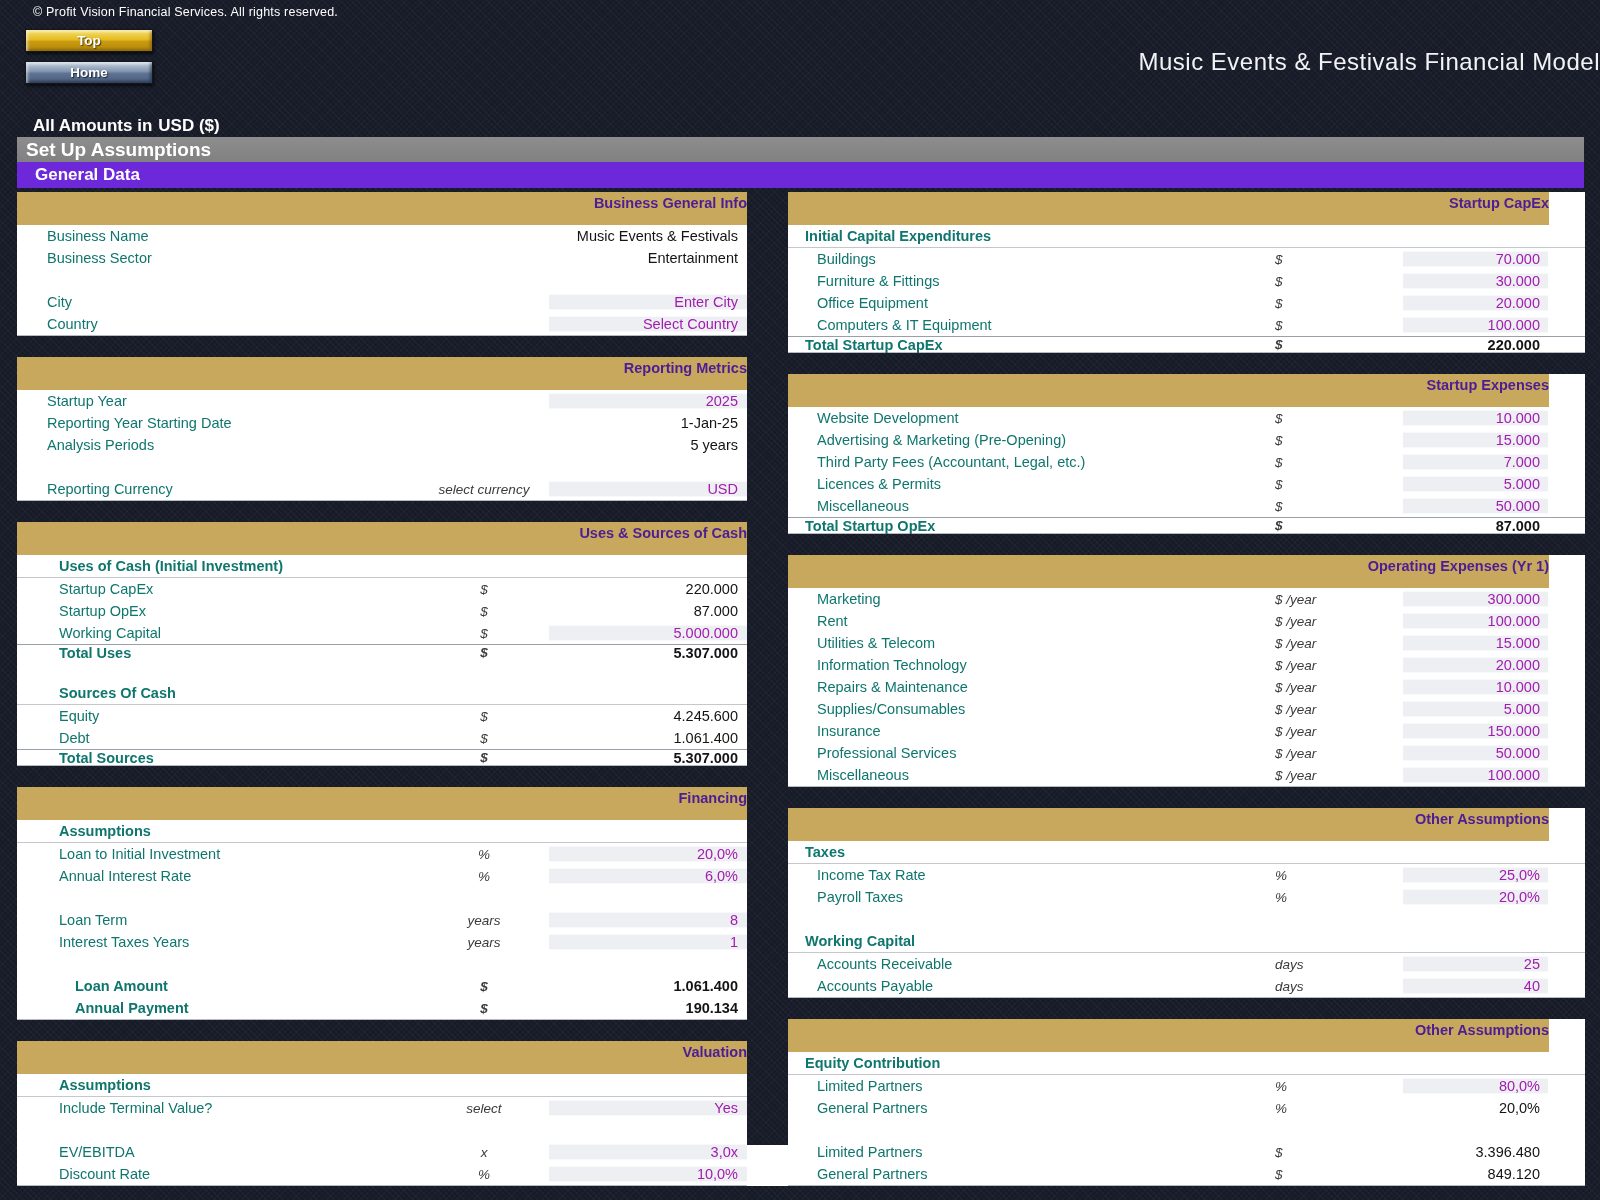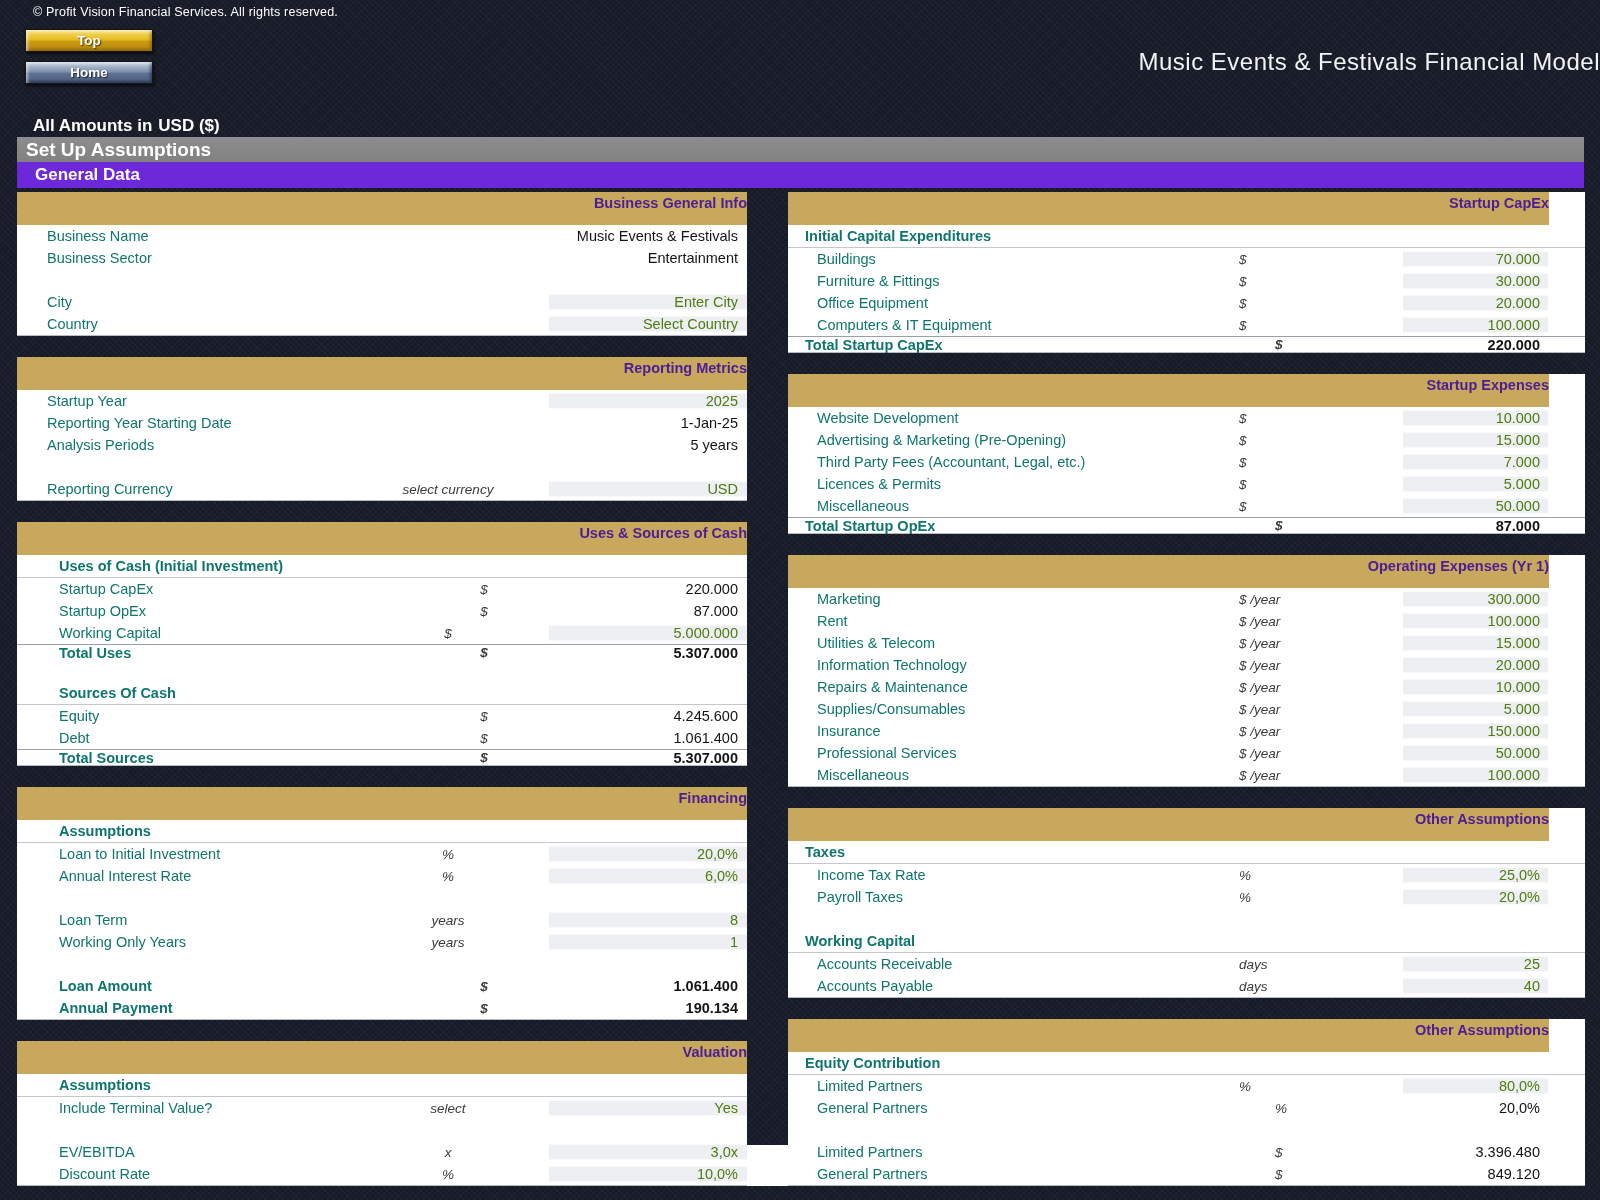--- a/index.html
+++ b/index.html
@@ -65,34 +65,34 @@
   .sec-head {
     height:33px; line-height:23px; background:#c7a85c;
     color:#4c1d95; font-weight:700; font-size:14.5px; padding-left:14px;
     white-space:nowrap;
     text-align:right;
   }
   .col-right .sec-head { width:761px; }
   .r { height:22px; display:flex; align-items:center; }
   .r.sub { height:23px; border-bottom:1px solid #c4c8ce; font-weight:700; }
   .r.tot { height:16px; border-top:1px solid #9aa0a8; font-weight:700; }
-  .r.bold { font-weight:700; }
+  .r.bold { font-weight:700;margin-left:16px; }
   .lbl { flex:1; font-size:14.5px; color:#0f766e; white-space:nowrap; overflow:hidden; }
   .col-left  .lbl { padding-left:42px; }
   .col-right .lbl { padding-left:29px; }
   .col-left  .r.sub .lbl, .col-left  .r.tot .lbl { }
   .col-right .r.sub .lbl, .col-right .r.tot .lbl { padding-left:17px; }
   .col-left  .ind30 .lbl { padding-left:30px; }
   .unit { font-style:italic; font-size:13.5px; color:#3a3a3a; white-space:nowrap; }
   .col-left  .unit { width:130px; text-align:center; }
   .col-right .unit { width:140px; text-align:left; padding-left:12px; }
   .val { text-align:right; font-size:14.5px; color:#141414; white-space:nowrap; }
   .col-left  .val { width:198px; padding-right:9px; }
   .col-right .val { width:145px; padding-right:8px; margin-right:37px; }
-  .val.input { background:#edeff2; color:#4d7c0f; box-shadow:inset 0 1px 0 #f8f9fb, inset 0 -1px 0 #f8f9fb;margin-left:36px; }
+  .val.input { background:#edeff2; color:#a21caf; box-shadow:inset 0 1px 0 #f8f9fb, inset 0 -1px 0 #f8f9fb; }
 </style>
 </head>
 <body>
 
 <div class="copyright">© Profit Vision Financial Services. All rights reserved.</div>
 
 <div class="btn btn-top">Top</div>
 <div class="btn btn-home">Home</div>
 
 <div class="page-title">Music Events &amp; Festivals Financial Model</div>
@@ -215,21 +215,21 @@
         <span class="unit">%</span>
         <span class="val input">6,0%</span>
       </div>
       <div class="r"></div>
       <div class="r">
         <span class="lbl">Loan Term</span>
         <span class="unit">years</span>
         <span class="val input">8</span>
       </div>
       <div class="r">
-        <span class="lbl">Working Only Years</span>
+        <span class="lbl">Interest Taxes Years</span>
         <span class="unit">years</span>
         <span class="val input">1</span>
       </div>
       <div class="r"></div>
       <div class="r bold">
         <span class="lbl">Loan Amount</span>
         <span class="unit">$</span>
         <span class="val">1.061.400</span>
       </div>
       <div class="r bold">

